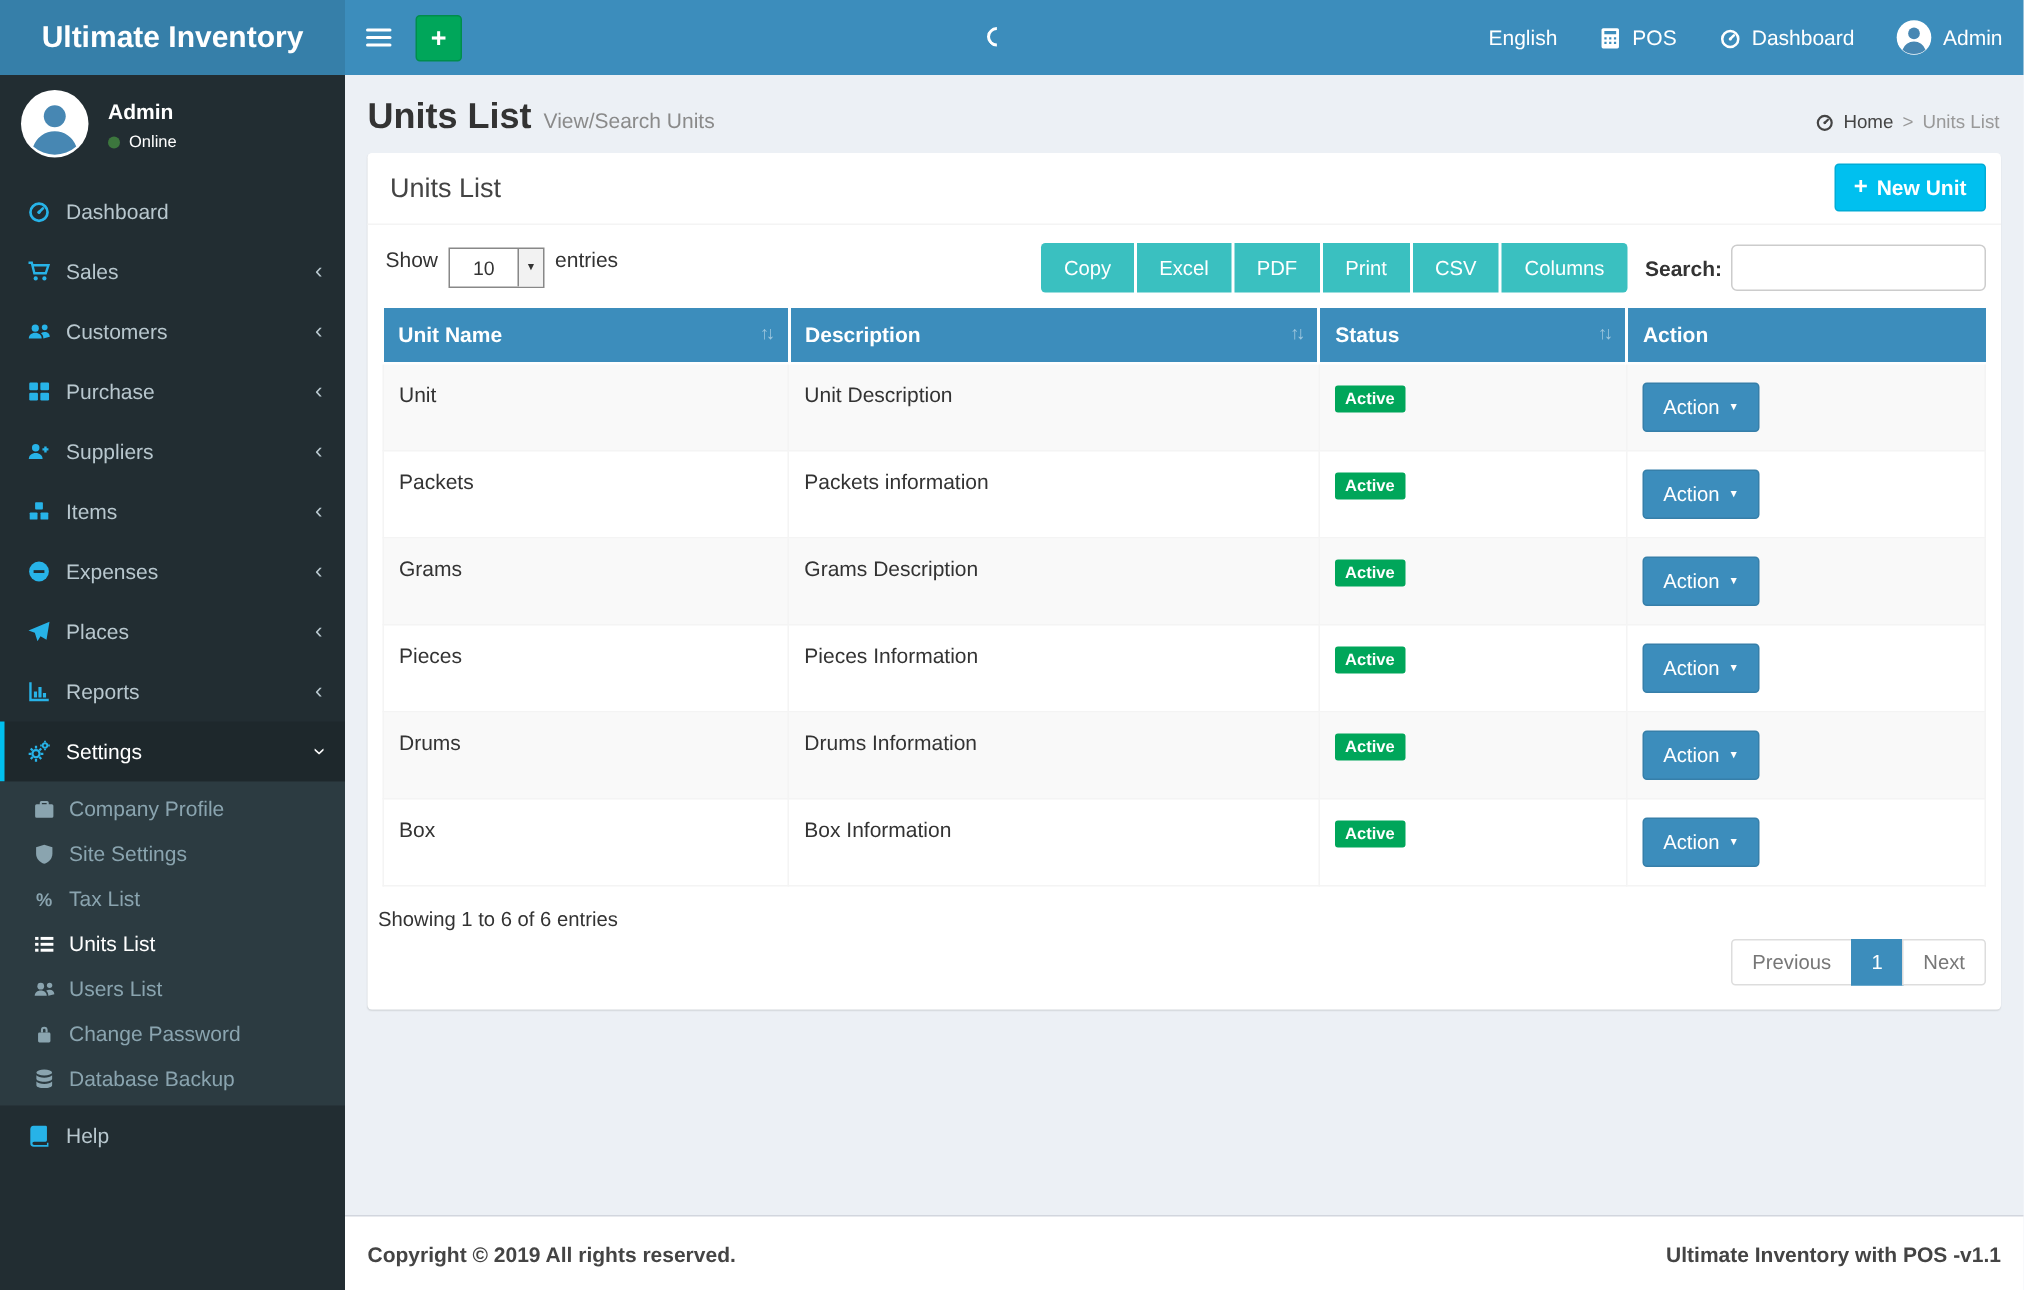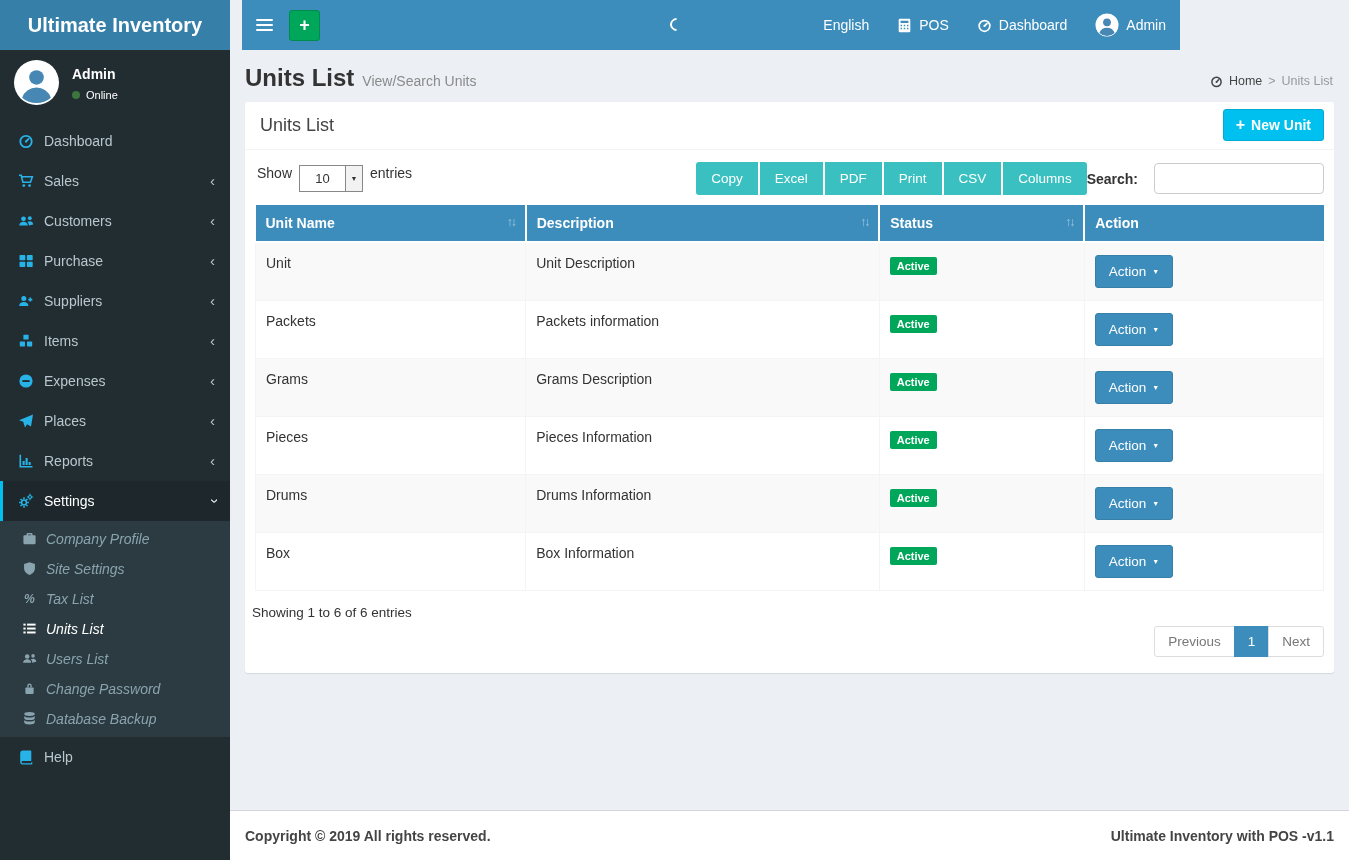--- a/index.html
+++ b/index.html
@@ -1,20 +1,20 @@
 <!DOCTYPE html>
 <html><head>
 <meta charset="utf-8">
 <style>
   * { margin:0; padding:0; box-sizing:border-box; }
   html,body { width:1349px; height:860px; overflow:hidden; }
   body { font-family:"Liberation Sans","DejaVu Sans",sans-serif; font-size:14px; background:#ecf0f5; color:#333; }
 
   
-  .navbar { position:absolute; top:0; left:0; width:1180px; height:50px; display:flex; z-index:10;gap:12px; }
+  .navbar { position:absolute; top:0; left:0; width:1349px; height:50px; display:flex; z-index:10; }
   .brand { width:230px; height:50px; background:#367fa9; color:#fff; font-size:20px; font-weight:bold;
            display:flex; align-items:center; justify-content:center; }
   .nav-rest { flex:1; background:#3c8dbc; display:flex; align-items:center; position:relative; }
   .hamburger { width:45px; height:50px; display:flex; flex-direction:column; justify-content:center; align-items:center; gap:3px; cursor:pointer; }
   .hamburger i { display:block; width:17px; height:2px; background:#fff; border-radius:1px; }
   .btn-add { width:31px; height:31px; background:#00a65a; border:1px solid #008d4c; border-radius:3px; color:#fff;
              font-size:18px; font-weight:bold; display:flex; align-items:center; justify-content:center; margin-left:2px; cursor:pointer; }
   .spinner { position:absolute; left:428px; top:18px; width:13px; height:13px; border-radius:50%;
              border:2px solid #fff; border-right-color:transparent; border-bottom-color:transparent; transform:rotate(-45deg); }
   .nav-right { margin-left:auto; display:flex; align-items:stretch; height:50px; }
@@ -31,21 +31,21 @@
   .user-status { display:flex; align-items:center; gap:6px; color:#fff; font-size:11px; margin-top:7px; cursor:pointer; }
   .dot { width:8px; height:8px; border-radius:50%; background:#3c763d; }
   .menu { margin-top:6px; }
   .menu-item { display:flex; align-items:center; padding:12px 15px; color:#b8c7ce; font-size:14px; cursor:pointer; border-left:3px solid transparent; }
   .menu-item .icon { width:16px; height:16px; margin-right:10px; color:#27b3e8; flex:none; }
   .menu-item .chev { margin-left:auto; font-size:15px; color:#b8c7ce; line-height:10px; }
   .chev.down { display:inline-block; transform:rotate(-90deg); }
   .menu-item.active { background:#1e282c; border-left-color:#00c0ef; color:#fff; }
   .menu-item.active .chev { color:#fff; }
   .submenu { background:#2c3b41; padding:3px 0; }
-  .submenu-item { display:flex; align-items:flex-start; padding:7px 15px 7px 22px; color:#8aa4af; font-size:14px; cursor:pointer;font-style:italic; }
+  .submenu-item { display:flex; align-items:flex-end; padding:7px 15px 7px 22px; color:#8aa4af; font-size:14px; cursor:pointer; }
   .submenu-item .icon { width:15px; height:15px; margin-right:9px; color:#8aa4af; flex:none; }
   .submenu-item.active { color:#fff; }
   .submenu-item.active .icon { color:#fff; }
 
   
   .main { position:absolute; top:50px; left:230px; width:1119px; height:810px; background:#ecf0f5; }
   .content-header { display:flex; align-items:baseline; padding:14px 15px 8px; position:relative; }
   .page-title { font-size:24px; font-weight:600; color:#333; }
   .page-subtitle { font-size:14px; color:#8a8a8a; margin-left:8px; }
   .breadcrumb { position:absolute; right:16px; top:24px; display:flex; align-items:center; gap:6px; font-size:12.5px; color:#444; }
@@ -63,21 +63,21 @@
   .toolbar { display:flex; align-items:center; padding:12px 10px 10px 12px; }
   .show-group { display:flex; align-items:flex-start; gap:7px; font-size:14px; color:#333; }
   .fake-select { display:flex; width:64px; height:27px; border:1px solid #888; background:#fff; cursor:pointer; }
   .fake-select .val { flex:1; display:flex; align-items:center; justify-content:center; font-size:13px; }
   .fake-select .arrow { width:17px; border-left:1px solid #888; background:#f2f2f2; display:flex; align-items:center; justify-content:center; font-size:7px; color:#333; }
   .export-group { margin-left:auto; display:flex; }
   .btn-export { background:#3ac0c0; color:#fff; border:none; padding:9px 15px; font-size:13.5px; margin-left:2px; cursor:pointer;
                 font-family:inherit;text-align:center; }
   .btn-export:first-child { border-radius:3px 0 0 3px; margin-left:0; }
   .btn-export:last-child { border-radius:0 3px 3px 0; }
-  .search-group { display:flex; align-items:center; gap:16px; margin-left:0; }
+  .search-group { display:flex; align-items:center; gap:6px; margin-left:12px; }
   .search-label { font-size:14px; color:#333; font-weight:600; }
   .search-input { width:170px; height:31px; border:1px solid #ccc; border-radius:4px; padding:0 8px; font-size:13px; font-family:inherit; }
 
   
   .table-wrap { padding:0 10px; }
   table { width:100%; border-collapse:collapse; }
   thead th { background:#3c8dbc; color:#fff; text-align:left; font-size:14px; font-weight:bold;
              padding:10px 10px; border-right:2px solid #fff; border-bottom:2px solid #fff; cursor:pointer; position:relative; }
   thead th:last-child { border-right:none; cursor:default; }
   th .sort { float:right; opacity:.5; font-size:12px; letter-spacing:-2px; font-weight:normal; }

